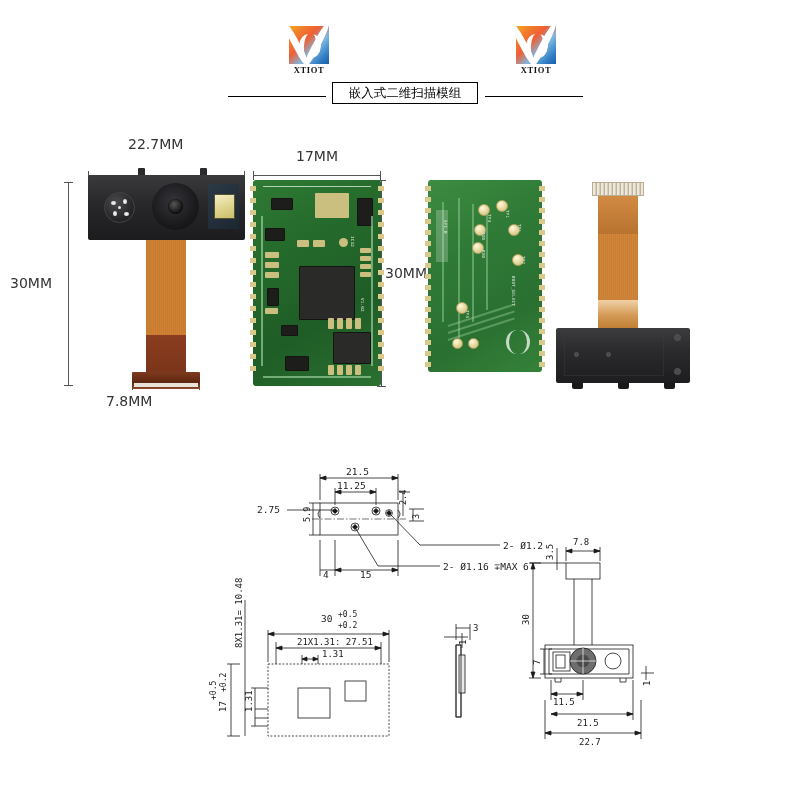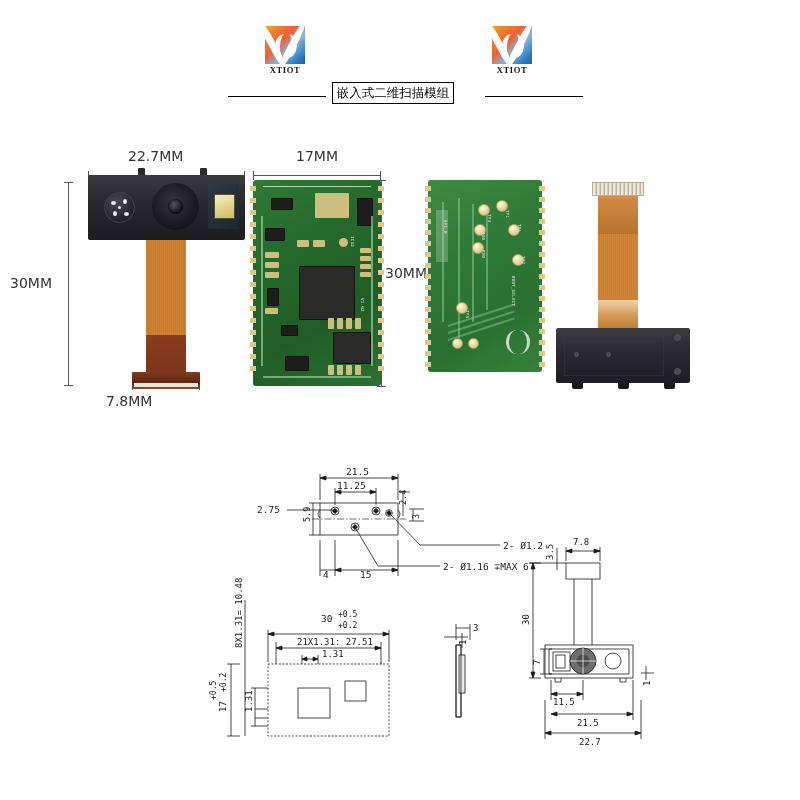--- a/index.html
+++ b/index.html
@@ -9,21 +9,21 @@
     width: 800px; height: 800px;
     background: #ffffff;
     font-family: "Liberation Sans", "DejaVu Sans", sans-serif;
     overflow: hidden;
   }
   #page { position: relative; width: 800px; height: 800px; background:#fff; }
 
   
   .header { position:absolute; left:0; top:18px; width:800px; height:115px; }
 
-  .logo { position:absolute; width:46px; height:52px; }
+  .logo { position:absolute; width:46px; height:52px;margin-left:24px; }
   .logo-mark {
     position:relative; width:40px; height:38px; margin:0 auto;
     background: linear-gradient(135deg,#f5a623 0%,#f07a2c 22%,#ef5f35 40%,#7fb8e0 62%,#2f7dc4 85%,#1a5fa8 100%);
     overflow:hidden;
   }
   .logo-mark:before, .logo-mark:after {
     content:""; position:absolute; background:#ffffff;
   }
   .logo-mark:before {
     left:4px; top:-5px; width:7px; height:48px;
@@ -45,21 +45,21 @@
     margin-top:1px; white-space:nowrap;
   }
   .logo-rule { position:absolute; height:0; border-top:1.6px solid #000; }
 
   .title-main {
     position:absolute; left:330px; top:26px; width:150px;
     text-align:center; font-size:27px; color:#1a1a1a; letter-spacing:0.5px;
     font-family:"DejaVu Sans","Liberation Sans",sans-serif; font-weight:400;
   }
   .title-sub {
-    position:absolute; left:332px; top:64px; width:122px; height:22px;
+    position:absolute; left:332px; top:64px; width:146px; height:22px;
     border:1.5px solid #000; text-align:center; line-height:19px;
     font-size:12.5px; color:#000;
     font-family:"DejaVu Sans","Liberation Sans",sans-serif;
   }
   .banner {
     position:absolute; left:329px; top:95px; width:152px; height:33px;
     background:#f4783a; color:#fff; text-align:center; line-height:32px;
     font-size:25px; font-weight:bold; letter-spacing:2px;
     font-family:"DejaVu Sans","Liberation Sans",sans-serif;
   }
@@ -194,21 +194,21 @@
       <div class="logo-mark">
         <div class="logo-swoosh"></div>
       </div>
       <div class="logo-text">XTIOT</div>
     </div>
     <div class="logo-rule" style="left:485px; top:78px; width:98px;"></div>
 
     <div class="title-sub">嵌入式二维扫描模组</div>
   </div>
 
-  <div class="dimlabel" style="left:128px; top:148px;">22.7MM</div>
+  <div class="dimlabel" style="left:128px; top:136px;">22.7MM</div>
   <div class="dimline-h" style="left:88px; top:175px; width:157px;"></div>
   <div class="tick-v" style="left:88px; top:171px;"></div>
   <div class="tick-v" style="left:244px; top:171px;"></div>
 
   <div class="dimlabel" style="left:296px; top:148px;">17MM</div>
   <div class="dimline-h" style="left:253px; top:175px; width:128px;"></div>
   <div class="tick-v" style="left:253px; top:171px;"></div>
   <div class="tick-v" style="left:380px; top:171px;"></div>
 
   <div class="dimlabel" style="left:10px; top:275px;">30MM</div>

